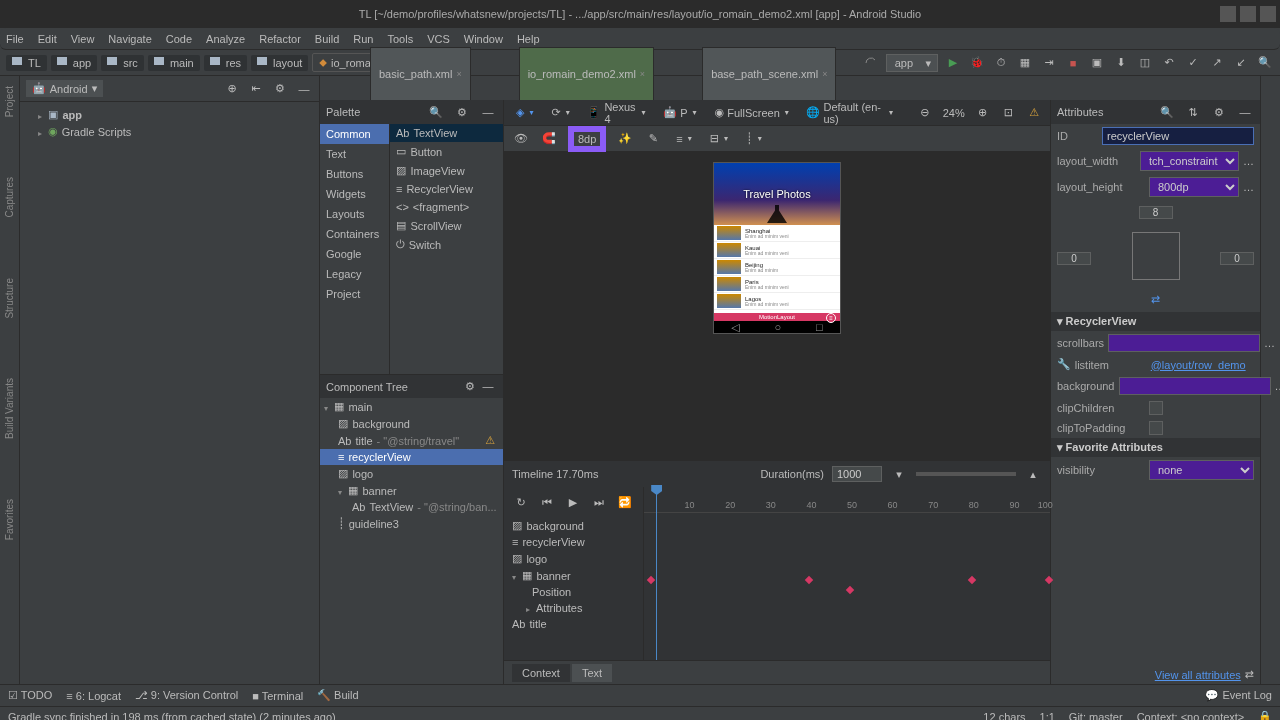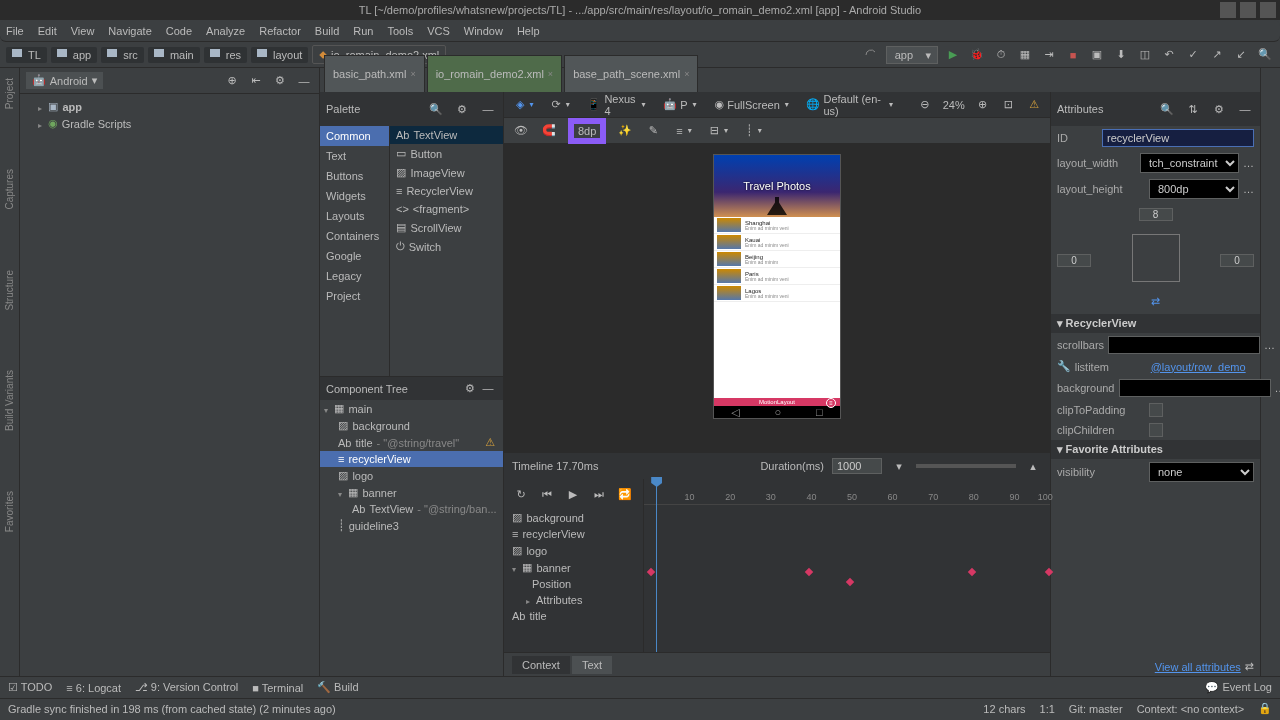--- a/index.html
+++ b/index.html
@@ -1,19 +1,19 @@
 <!DOCTYPE html>
 <html><head>
 <meta charset="utf-8">
 <style>
 * { margin: 0; padding: 0; box-sizing: border-box; font-family: "Segoe UI", Arial, sans-serif; font-size: 11px; }
 body { background: #3c3f41; color: #bbbbbb; width: 1280px; height: 720px; overflow: hidden; position: relative; }
 
 
-.titlebar { background: #2b2b2b; height: 20px; display: flex; align-items: center; justify-content: center; color: #aaa; position: relative; }
+.titlebar { background: #2b2b2b; height: 28px; display: flex; align-items: center; justify-content: center; color: #aaa; position: relative; }
 .titlebar .wincontrols { position: absolute; right: 4px; display: flex; gap: 4px; }
 .titlebar .wincontrols span { width: 16px; height: 16px; background: #555; display: inline-block; }
 
 
 .menubar { background: #3c3f41; height: 22px; display: flex; align-items: center; padding: 0 6px; gap: 14px; border-bottom: 1px solid #2b2b2b; border-radius: 6px; }
 .menubar span { color: #bbb; cursor: pointer; }
 
 
 .toolbar { background: #3c3f41; height: 26px; display: flex; align-items: center; padding: 0 6px; border-bottom: 1px solid #2b2b2b; justify-content: space-between; }
 .crumbs { display: flex; gap: 4px; align-items: center; }
@@ -38,30 +38,30 @@
 .project-head .sel { background: #4c5052; padding: 2px 6px; display: flex; align-items: center; gap: 4px; }
 .project-head .spacer { flex: 1; }
 .tree { flex: 1; padding: 4px 0; }
 .tree .node { padding: 2px 4px 2px 18px; display: flex; align-items: center; gap: 4px; }
 
 
 .editor { flex: 1; display: flex; flex-direction: column; background: #2b2b2b; position: relative; }
 
 
 .tabs { height: 24px; background: #3c3f41; display: flex; align-items: flex-end; padding-left: 4px; }
-.tab { padding: 12px 8px; background: #515658; border: 1px solid #2b2b2b; border-bottom: none; margin-right: 2px; display: flex; align-items: center; gap: 4px; font-size: 10px; }
+.tab { padding: 20px 8px; background: #515658; border: 1px solid #2b2b2b; border-bottom: none; margin-right: 2px; display: flex; align-items: center; gap: 4px; font-size: 10px; margin-left: 46px; }
 .tab.sel { background: #4f6b4a; }
 .tab .x { font-size: 9px; color: #888; }
 
 
 .designrow { flex: 1; display: flex; }
 
 
 .palette { width: 184px; background: #3c3f41; border-right: 1px solid #2b2b2b; display: flex; flex-direction: column; }
-.phead { height: 34px; display: flex; align-items: center; padding: 0 6px; justify-content: space-between; background: #313335; }
+.phead { height: 24px; display: flex; align-items: center; padding: 0 6px; justify-content: space-between; background: #313335; }
 .phead .tools { display: flex; gap: 8px; }
 .pbody { display: flex; height: 250px; }
 .pcats { width: 70px; background: #3c3f41; border-right: 1px solid #2b2b2b; }
 .pcats div { padding: 4px 6px; }
 .pcats div.sel { background: #4b6eaf; color: #fff; }
 .pitems { flex: 1; }
 .pitems div { padding: 3px 6px; display: flex; align-items: center; gap: 4px; }
 .pitems div.sel { background: #0d293e; }
 
 .ctree-head { height: 24px; display: flex; align-items: center; padding: 0 6px; justify-content: space-between; background: #313335; border-top: 1px solid #2b2b2b;}
@@ -71,21 +71,21 @@
 .ctree .ind1 { padding-left: 18px; } .ctree .ind2 { padding-left: 32px; }
 .warn { color: #d6a13c; margin-left: auto; margin-right: 4px; }
 
 
 .surface { flex: 1; display: flex; flex-direction: column; }
 .surfbar { height: 26px; background: #313335; border-bottom: 1px solid #2b2b2b; display: flex; align-items: center; padding: 0 8px; gap: 10px; }
 .dropbtn { display: flex; align-items: center; gap: 3px; padding: 2px 4px; }
 .dropbtn::after { content: "▾"; font-size: 8px; margin-left: 2px; }
 .surfbars2 { height: 26px; background: #3c3f41; display: flex; align-items: center; padding: 0 8px; gap: 10px; border-bottom: 1px solid #2b2b2b; }
 .stage { flex: 1; background: #2b2b2b; display: flex; justify-content: center; align-items: flex-start; padding-top: 10px; position: relative; }
-.device { width: 128px; height: 265px; background: #fef9c3; border: 1px solid #555; display: flex; flex-direction: column; font-size: 7px; justify-content: center; }
+.device { width: 128px; height: 172px; background: #fef9c3; border: 1px solid #555; display: flex; flex-direction: column; font-size: 7px; justify-content: center; }
 .dev-hero { height: 62px; position: relative; background: linear-gradient(#0040b0, #3b2670 60%, #d09050); display: flex; align-items: center; justify-content: center; }
 .dev-hero-title { color: #fff; font-size: 11px; font-weight: 500; text-shadow: 0 0 2px #000; }
 .dev-hero-sil { position: absolute; bottom: 2px; left: 50%; transform: translateX(-50%); width: 20px; height: 18px; background: #000; clip-path: polygon(40% 0,60% 0,60% 30%,100% 100%,0 100%,40% 30%); opacity: .8; }
 .dev-list { flex: 1; background: #fff; }
 .dev-item { display: flex; align-items: center; gap: 4px; padding: 1px 3px; border-bottom: 1px solid #eee; }
 .dev-item .th { width: 24px; height: 14px; background: linear-gradient(#c80,#57a); }
 .dev-item .tx { display: flex; flex-direction: column; line-height: 1; }
 .dev-item .t1 { color: #222; font-size: 6px; } .dev-item .t2 { color: #888; font-size: 5px; }
 .dev-ml { background: #d63864; color: #fff; text-align: center; font-size: 6px; padding: 1px 0; position: relative; }
 .dev-ml::after { content: "≡"; position: absolute; right: 4px; top: 0; background: #d63864; border: 1px solid #fff; width: 8px; height: 8px; border-radius: 50%; font-size: 6px; line-height: 8px; }
@@ -107,21 +107,21 @@
 
 
 .surftabs { height: 24px; background: #3c3f41; border-top: 1px solid #2b2b2b; display: flex; align-items: center; padding-left: 8px; gap: 2px; }
 .surftabs .st { padding: 3px 10px; background: #4c5052; }
 .surftabs .st.sel { background: #313335; }
 
 
 .attrs { width: 210px; background: #3c3f41; border-left: 1px solid #2b2b2b; display: flex; flex-direction: column; }
 .atrow { display: flex; align-items: center; padding: 3px 6px; gap: 4px; }
 .atrow label { width: 88px; color: #aaa; }
-.atrow input, .atrow select { flex: 1; background: #000000; border: 1px solid #5e6060; color: #ccc; padding: 2px 4px; font-size: 11px; }
+.atrow input, .atrow select { flex: 1; background: #4c1d95; border: 1px solid #5e6060; color: #ccc; padding: 2px 4px; font-size: 11px; }
 .atrow input.hl { background: #161f41; border-color: #4a6fb5; }
 .atrow a { color: #5394ec; text-decoration: underline; }
 .constraint-diag { height: 100px; position: relative; display: flex; align-items: center; justify-content: center; margin: 6px 0; }
 .cdbox { width: 48px; height: 48px; border: 1px solid #777; position: relative; }
 .cdbox::before, .cdbox::after { content: ""; position: absolute; background: repeating-linear-gradient(90deg,#888 0 2px,transparent 2px 4px); }
 .cdinp { width: 34px; background: #45494a; border: 1px solid #5e6060; color: #ccc; text-align: center; font-size: 10px; }
 .secthead { background: #313335; padding: 3px 6px; font-weight: bold; color: #ccc; }
 
 
 .rightstrip { width: 20px; background: #3c3f41; border-left: 1px solid #2b2b2b; }
@@ -529,25 +529,25 @@
             <span>🔧</span>
             <label style="width:72px;">listitem</label>
             <a>@layout/row_demo</a>
           </div>
         <div class="atrow">
             <label>background</label>
             <input value="" style="">
             <span>…</span>
           </div>
         <div class="atrow">
+            <label>clipChildren</label>
+            <span style="width:14px;height:14px;background:#45494a;border:1px solid #5e6060;"></span>
+          </div>
+        <div class="atrow">
             <label>clipToPadding</label>
-            <span style="width:14px;height:14px;background:#45494a;border:1px solid #5e6060;"></span>
-          </div>
-        <div class="atrow">
-            <label>clipChildren</label>
             <span style="width:14px;height:14px;background:#45494a;border:1px solid #5e6060;"></span>
           </div>
         <div class="secthead">▾ <span>Favorite Attributes</span></div>
         <div class="atrow">
             <label>visibility</label>
             <select><option>none</option></select>
           </div>
         <div style="flex:1"></div>
         <div class="atrow" style="justify-content:flex-end;">
             <a>View all attributes</a> 

